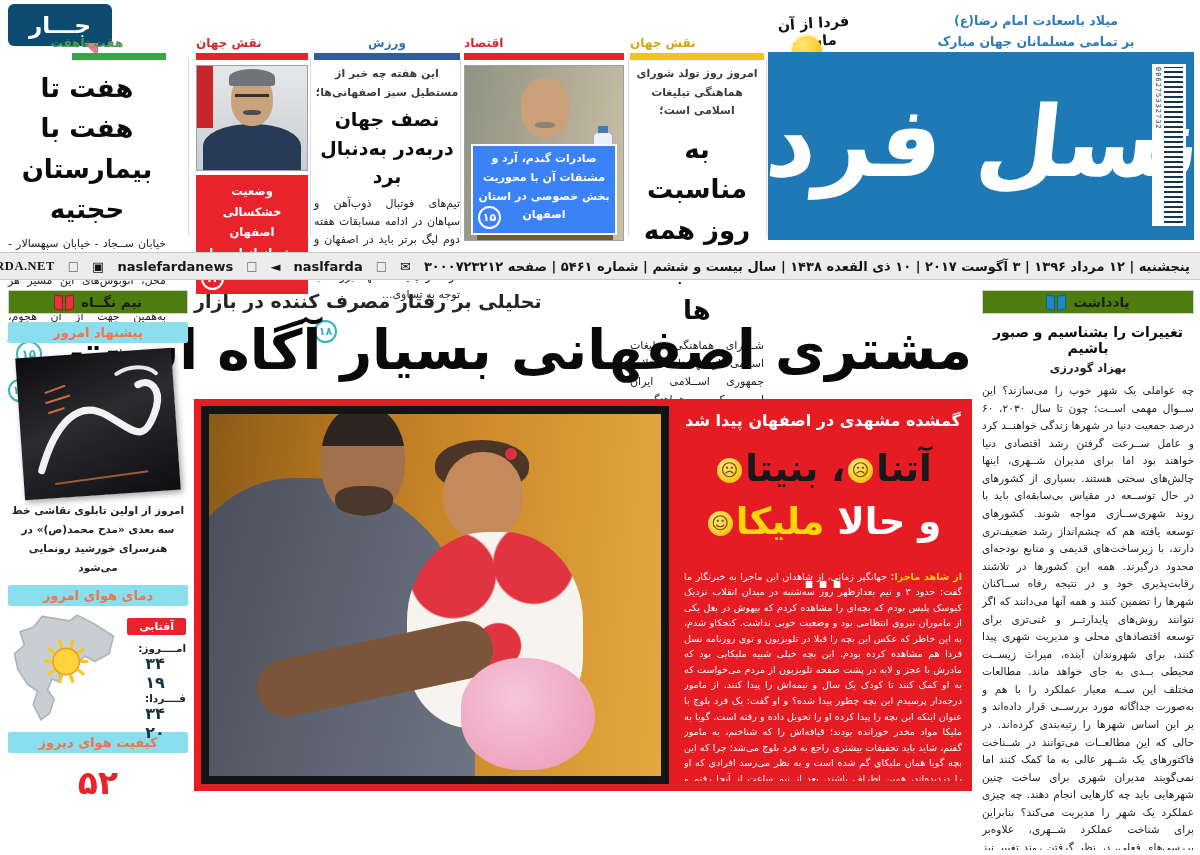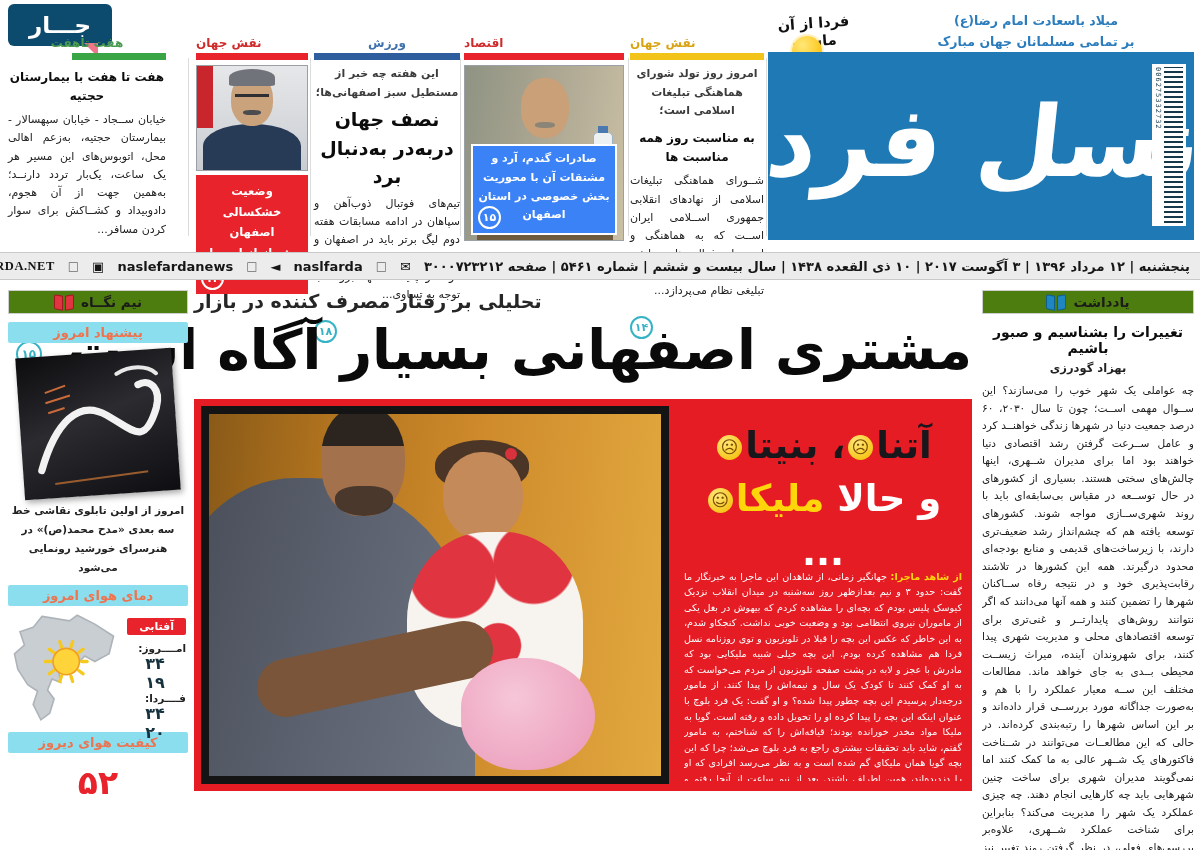--- a/index.html
+++ b/index.html
@@ -75,21 +75,21 @@
   .lbl-blue   { color:#3f71ad; text-align:center; }
   .lbl-yellow { color:#d8a413; text-align:left; }
   .sec-bar { height:7px; margin-bottom:5px; }
   .bar-green  { background:#3aa545; width:94px; }
   .bar-red    { background:#e8232b; width:100%; }
   .bar-blue   { background:#2e5e9e; width:100%; }
   .bar-yellow { background:#f2c318; width:100%; }
 
   .teaser-kicker { font-size:11px; font-weight:bold; color:#3c3c3c; text-align:center; line-height:1.7; margin:3px 0 2px; }
   .teaser-headline { font-weight:900; color:#0c0c0c; text-align:center; }
-  .hl-lg { font-size:12px; line-height:1.55; margin:8px 0 6px; }
+  .hl-lg { font-size:26px; line-height:1.55; margin:8px 0 6px; }
   .hl-md { font-size:19px; line-height:1.5; margin:3px 0 4px; }
   .teaser-body { font-size:11px; color:#222; text-align:justify; line-height:1.66; }
 
   .badge {
     display:inline-block; min-width:23px; height:23px; border-radius:50%;
     border:2px solid #35b3c5; color:#35b3c5; background:#fff;
     font-size:11px; font-weight:bold; line-height:19px; text-align:center;
     margin-top:16px;
   }
   .badge-row { text-align:left; }
@@ -374,20 +374,21 @@
       <div class="ph-man-head"></div>
       <div class="ph-beard"></div>
       <div class="ph-girl-hair"></div>
       <div class="ph-girl-head"></div>
       <div class="ph-clip"></div>
       <div class="ph-dress"></div>
       <div class="ph-arm"></div>
       <div class="ph-toy"></div>
     </div>
     <div class="story-right">
+      <div class="story-kicker">گمشده مشهدی در اصفهان پیدا شد</div>
       <div class="story-title">
         <span class="t-dark">آتنا</span><span class="emoji">☹</span><span class="t-dark">، بنیتا</span><span class="emoji">☹</span>
         <br>
         <span class="t-white">و حالا</span>
         <span class="t-yellow">ملیکا</span><span class="emoji">☺</span><span class="t-white">...</span>
       </div>
       <div class="story-body">
         <span class="story-leadin">از شاهد ماجرا:</span>
         <span>جهانگیر زمانی، از شاهدان این ماجرا به خبرنگار ما گفت: حدود ۳ و نیم بعدازظهر روز سه‌شنبه در میدان انقلاب نزدیک کیوسک پلیس بودم که بچه‌ای را مشاهده کردم که بیهوش در بغل یکی از ماموران نیروی انتظامی بود و وضعیت خوبی نداشت. کنجکاو شدم، به این خاطر که عکس این بچه را قبلا در تلویزیون و توی روزنامه نسل فردا هم مشاهده کرده بودم. این بچه خیلی شبیه ملیکایی بود که مادرش با عجز و لابه در پشت صفحه تلویزیون از مردم می‌خواست که به او کمک کنند تا کودک یک سال و نیمه‌اش را پیدا کنند. از مامور درجه‌دار پرسیدم این بچه چطور پیدا شده؟ و او گفت: یک فرد بلوچ با عنوان اینکه این بچه را پیدا کرده او را تحویل داده و رفته است. گویا به ملیکا مواد مخدر خورانده بودند؛ قیافه‌اش را که شناختم، به مامور گفتم، شاید باید تحقیقات بیشتری راجع به فرد بلوچ می‌شد؛ چرا که این بچه گویا همان ملیکای گم شده است و به نظر می‌رسد افرادی که او را دزدیده‌اند، همین اطراف باشند. بعد از نیم ساعت از آنجا رفتم و نمی‌دانم دیگر چه اتفاقی افتاد؛ اما امیدوارم این همان بچه گمشده باشد تا پدر و مادری از چشم انتظاری بیرون بیایند؛ چرا که من خودم هم دارای فرزند هستم و می‌دانم که این اتفاقات چقدر دردناک است.</span>
       </div>

